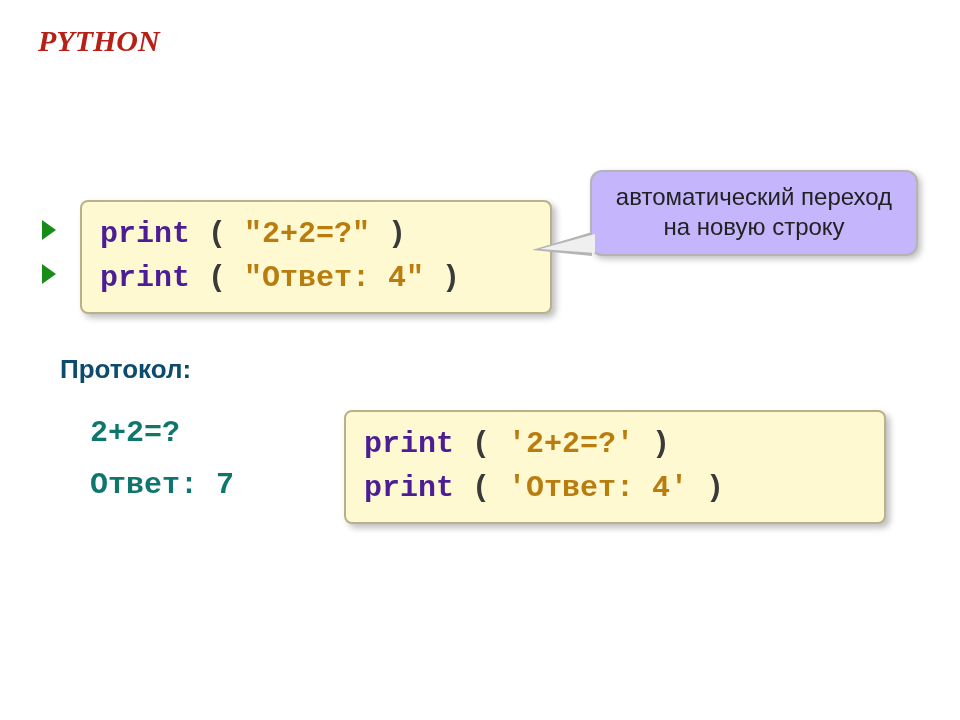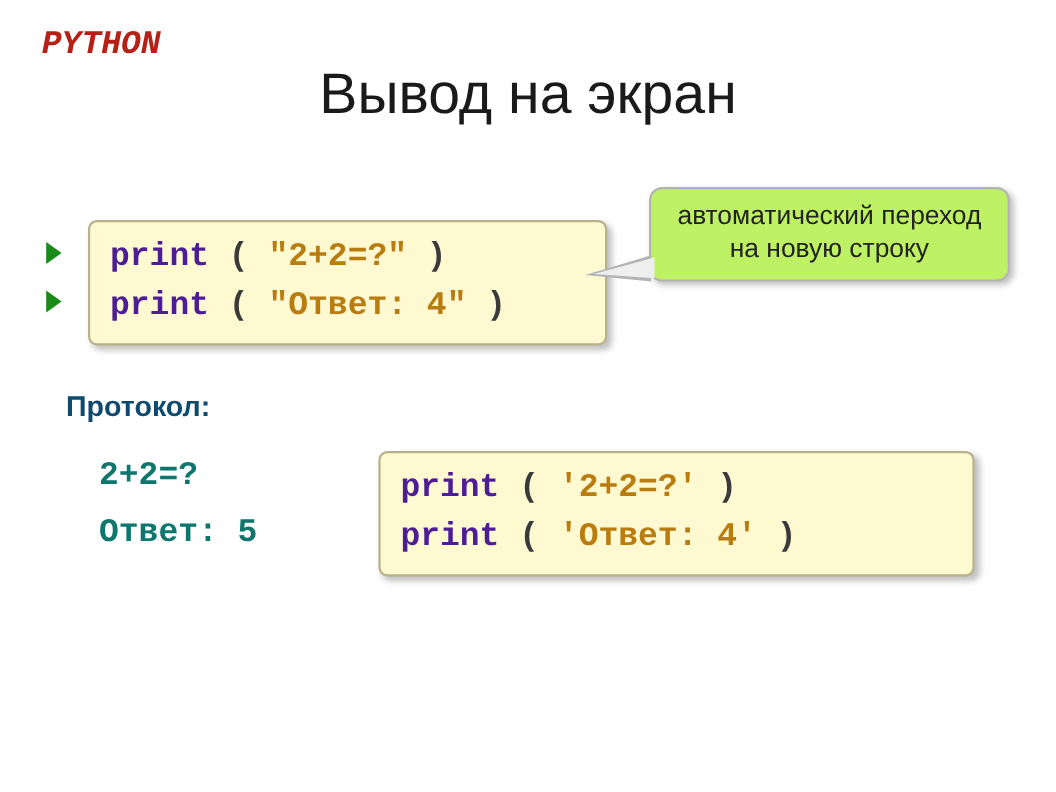--- a/index.html
+++ b/index.html
@@ -14,21 +14,21 @@
   }
   .slide {
     position: relative;
     width: 960px;
     height: 720px;
   }
   .lang-label {
     position: absolute;
     top: 24px;
     left: 38px;
-    font-family: Liberation Mono, monospace;
+    font-family: Liberation Serif, serif;
     font-style: italic;
     font-weight: 700;
     font-size: 30px;
     color: #b62017;
   }
   .title {
     position: absolute;
     top: 56px;
     left: 0;
     width: 960px;
@@ -62,21 +62,21 @@
     border-bottom: 10px solid transparent;
     border-left: 14px solid #188b18;
   }
   .bullet.b1 { top: 220px; left: 42px; }
   .bullet.b2 { top: 264px; left: 42px; }
   .callout {
     position: absolute;
     top: 170px;
     left: 590px;
     width: 296px;
-    background: #bef264;
+    background: #c4b5fd;
     border: 2px solid #b4b4b4;
     border-radius: 12px;
     box-shadow: 3px 3px 6px rgba(0,0,0,0.25);
     padding: 10px 14px 12px 14px;
     text-align: center;
     font-size: 24px;
     line-height: 30px;
     color: #222;
   }
   
@@ -118,32 +118,31 @@
   .output.o1 { top: 416px; }
   .output.o2 { top: 468px; }
 </style>
 </head>
 <body>
 
 <div class="slide">
 
   <div class="lang-label">PYTHON</div>
 
-  <div class="title">Вывод на экран</div>
 
   <div class="bullet b1"></div>
   <div class="bullet b2"></div>
 
   <div class="code-box box1"><span class="kw">print</span><span class="pun"> ( </span><span class="str">"2+2=?"</span><span class="pun"> )</span>
 <span class="kw">print</span><span class="pun"> ( </span><span class="str">"Ответ: 4"</span><span class="pun"> )</span></div>
 
   <div class="callout">
     <span>автоматический переход на новую строку</span>
   </div>
 
   <div class="proto-label">Протокол:</div>
   <div class="output o1">2+2=?</div>
-  <div class="output o2">Ответ: 5</div>
+  <div class="output o2">Ответ: 7</div>
 
   <div class="code-box box2"><span class="kw">print</span><span class="pun"> ( </span><span class="str">'2+2=?'</span><span class="pun"> )</span>
 <span class="kw">print</span><span class="pun"> ( </span><span class="str">'Ответ: 4'</span><span class="pun"> )</span></div>
 
 </div>
 
 </body></html>

